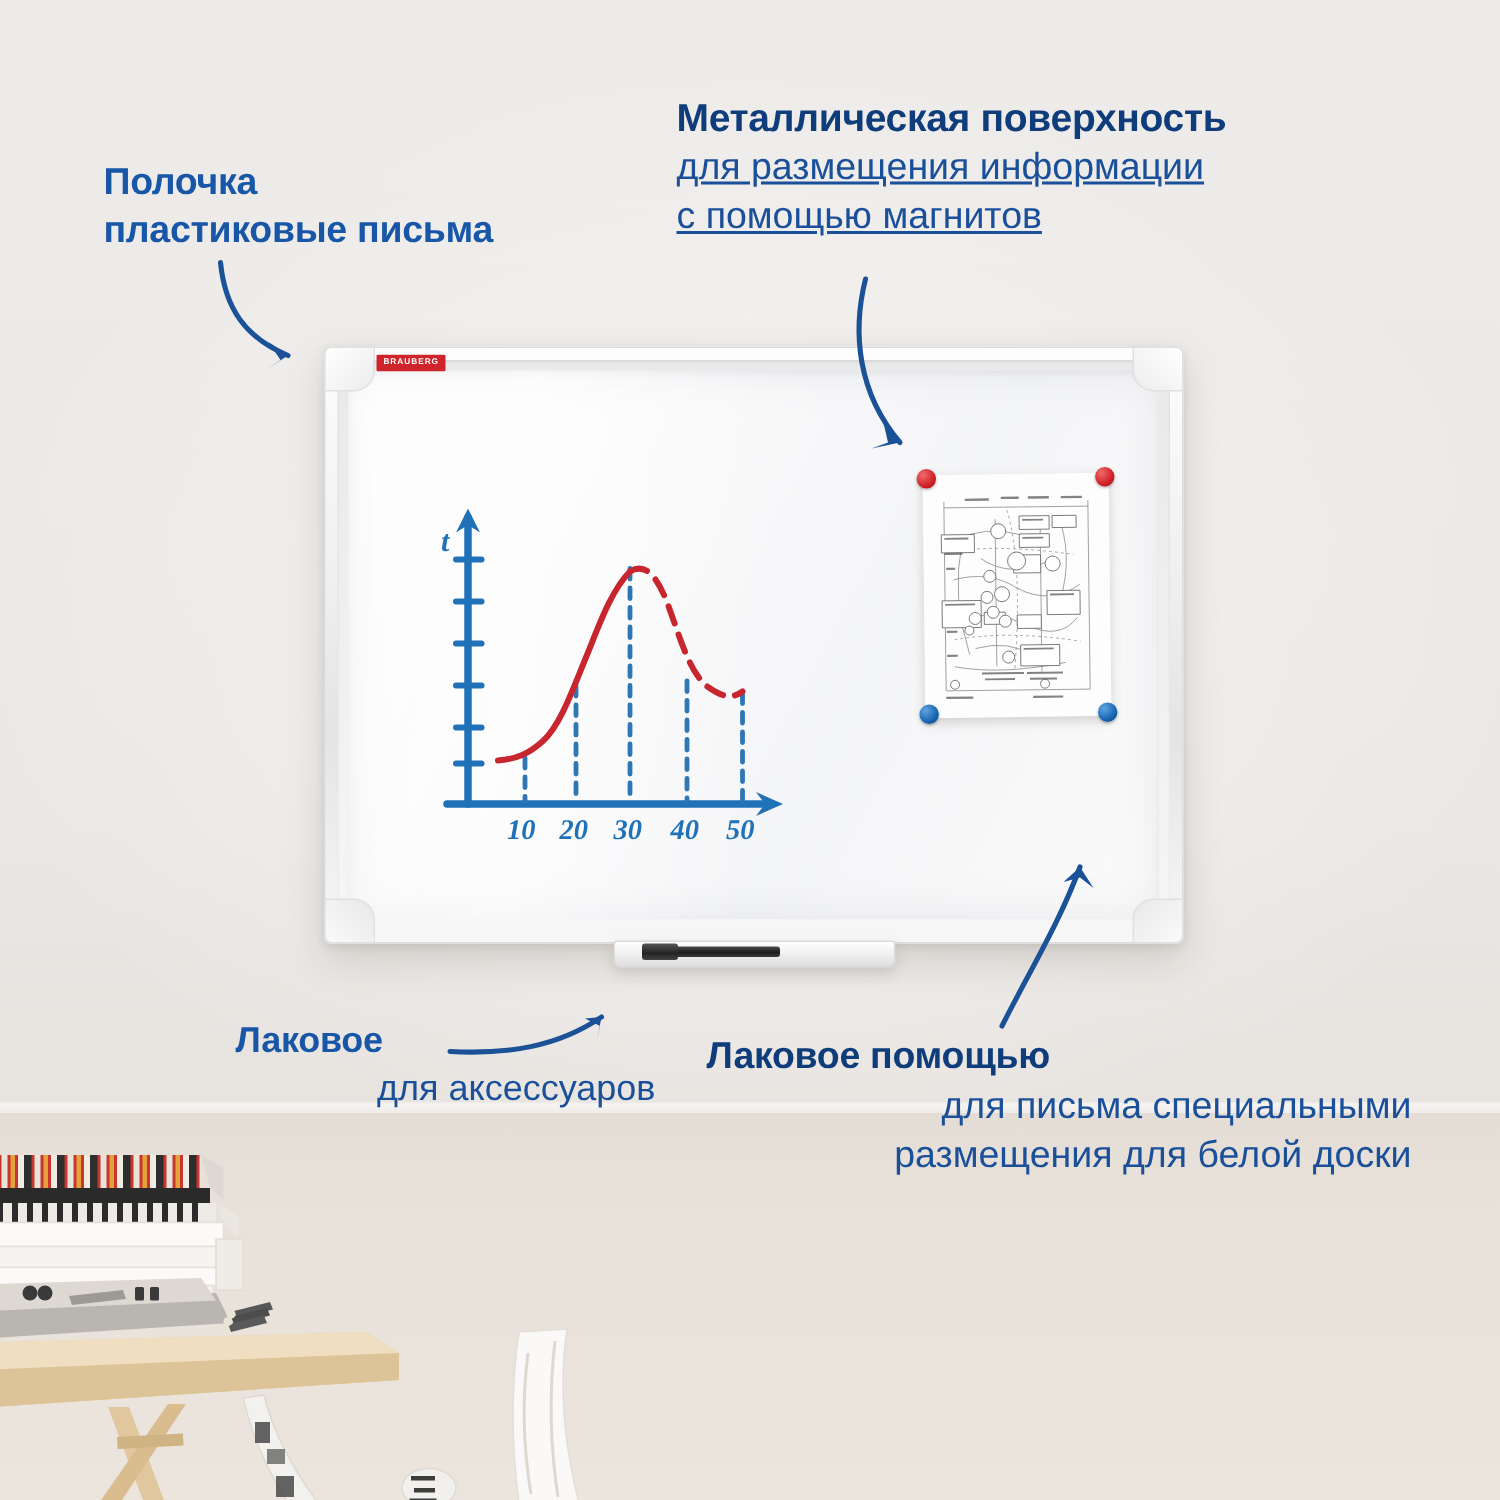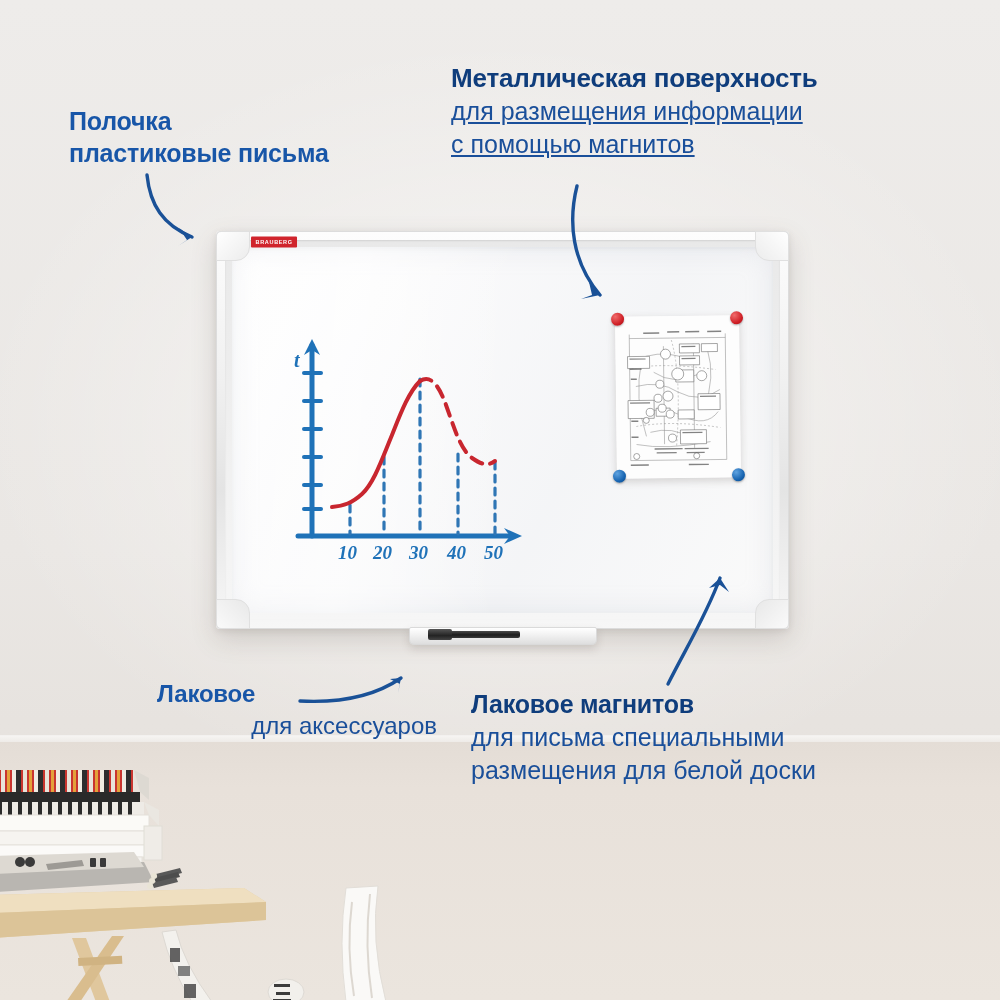--- a/index.html
+++ b/index.html
@@ -139,21 +139,21 @@
   #label-metal { left:451px; top:62px; width:480px; font-size:25px; line-height:33px; }
   #label-metal .head { color:#0f3d7c; font-size:26px; }
   #label-metal .sub  { color:#1a4f9a;text-decoration:underline; }
 
   #label-shelf { left:157px; top:678px; width:280px; font-size:24px; line-height:32px; }
   #label-shelf .head { color:#1856a8; }
   #label-shelf .sub  { color:#1a4f9a;text-align:right; }
 
   #label-coating { left:471px; top:688px; width:470px; font-size:25px; line-height:33px; }
   #label-coating .head { color:#0f3d7c; }
-  #label-coating .sub  { color:#1a4f9a; }
+  #label-coating .sub  { color:#1a4f9a;text-align:right; }
 
   #arrows { position:absolute; inset:0; pointer-events:none; }
 
   
   #desk-scene { position:absolute; left:-6px; top:752px; width:420px; height:250px; }
 </style>
 </head>
 <body>
 
 <div id="scene">
@@ -433,17 +433,17 @@
     <div class="sub">для размещения информации</div>
     <div class="sub">с помощью магнитов</div>
   </div>
 
   <div class="callout" id="label-shelf">
     <div class="head">Лаковое</div>
     <div class="sub">для аксессуаров</div>
   </div>
 
   <div class="callout" id="label-coating">
-    <div class="head">Лаковое магнитов</div>
+    <div class="head">Лаковое помощью</div>
     <div class="sub">для письма специальными</div>
     <div class="sub">размещения для белой доски</div>
   </div>
 </div>
 
 </body></html>

